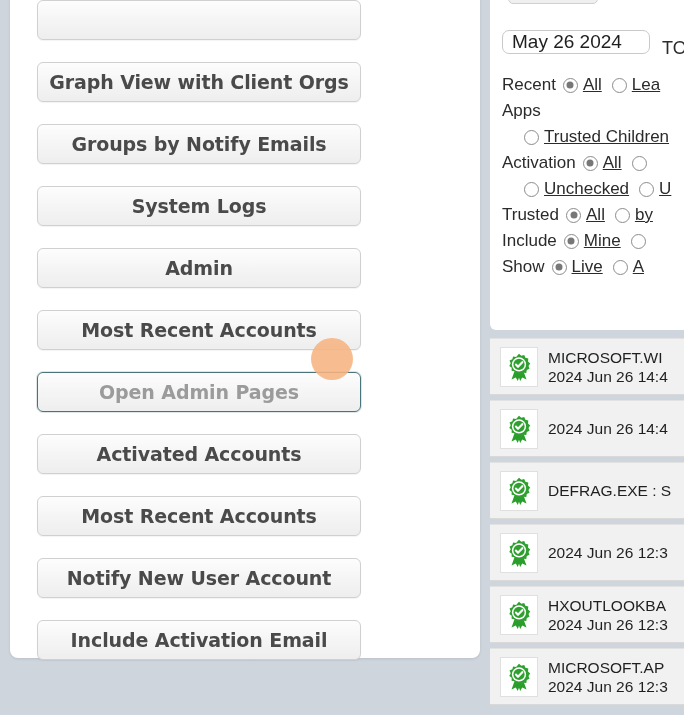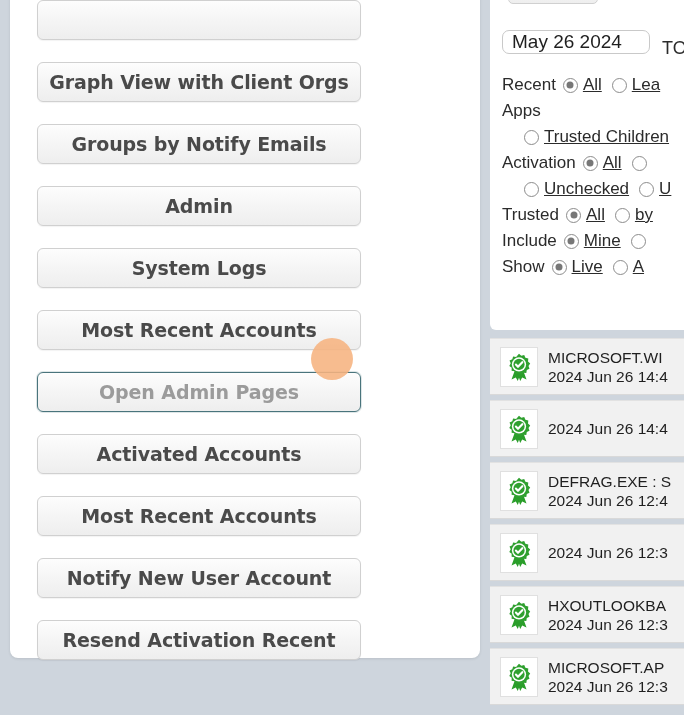--- a/index.html
+++ b/index.html
@@ -228,28 +228,28 @@
 </head>
 <body>
 
 <div id="screen">
 
   <div id="left-card">
     <div id="left-buttons">
         <div class="nav-btn clipped"></div>
         <div class="nav-btn">Graph View with Client Orgs</div>
         <div class="nav-btn">Groups by Notify Emails</div>
+        <div class="nav-btn">System Logs</div>
         <div class="nav-btn">Admin</div>
-        <div class="nav-btn">System Logs</div>
         <div class="nav-btn">Most Recent Accounts</div>
         <div class="nav-btn focused">Open Admin Pages</div>
         <div class="nav-btn">Activated Accounts</div>
         <div class="nav-btn">Most Recent Accounts</div>
         <div class="nav-btn">Notify New User Account</div>
-        <div class="nav-btn">Resend Activation Recent</div>
+        <div class="nav-btn">Include Activation Email</div>
       </div>
   </div>
 
   <div id="cursor-blob"></div>
 
   <div id="right-top">
 
     <div id="trust-apps-btn">Trust Apps</div>
 
     <input id="date-input" type="text" value="May 26 2024" style="">
@@ -372,21 +372,20 @@
             <path d="M9 17 L5.5 26.5 L9.8 24.6 L11.8 28 L15 19 Z" fill="#2a9e2a"></path>
             <path d="M17 17 L20.5 26.5 L16.2 24.6 L14.2 28 L11 19 Z" fill="#2a9e2a"></path>
             <path d="M13 0.8 l2.3 1.9 2.9-0.6 1.2 2.7 2.9 0.7 -0.3 3 2.2 2 -1.7 2.5 1 2.8 -2.7 1.3 -0.5 3 -3-0.3 -2.1 2.2 -2.2-2 -2.9 0.9 -1.5-2.6 -3-0.6 0.1-3 -2.4-1.8 1.4-2.7 -1.2-2.8 2.8-1.1 0.8-2.9 3 0.5z" fill="#2fa02f"></path>
             <circle cx="13" cy="11.4" r="7.1" fill="#ffffff"></circle>
             <circle cx="13" cy="11.4" r="5.6" fill="#2fa02f"></circle>
             <path d="M9.9 11.5 l2.1 2.3 4.3-4.6" stroke="#ffffff" stroke-width="2.1" fill="none" stroke-linecap="round" stroke-linejoin="round"></path>
           </svg>
         </div>
         <div class="result-text">
           <span class="result-name">DEFRAG.EXE : S</span>
-          <span class="result-date">2024 Jun 26 12:4</span>
         </div>
       </div>
       <div class="result-item">
         <div class="result-icon">
           <svg width="26" height="28" viewBox="0 0 26 28" aria-hidden="true">
             <path d="M9 17 L5.5 26.5 L9.8 24.6 L11.8 28 L15 19 Z" fill="#2a9e2a"></path>
             <path d="M17 17 L20.5 26.5 L16.2 24.6 L14.2 28 L11 19 Z" fill="#2a9e2a"></path>
             <path d="M13 0.8 l2.3 1.9 2.9-0.6 1.2 2.7 2.9 0.7 -0.3 3 2.2 2 -1.7 2.5 1 2.8 -2.7 1.3 -0.5 3 -3-0.3 -2.1 2.2 -2.2-2 -2.9 0.9 -1.5-2.6 -3-0.6 0.1-3 -2.4-1.8 1.4-2.7 -1.2-2.8 2.8-1.1 0.8-2.9 3 0.5z" fill="#2fa02f"></path>
             <circle cx="13" cy="11.4" r="7.1" fill="#ffffff"></circle>
             <circle cx="13" cy="11.4" r="5.6" fill="#2fa02f"></circle>

